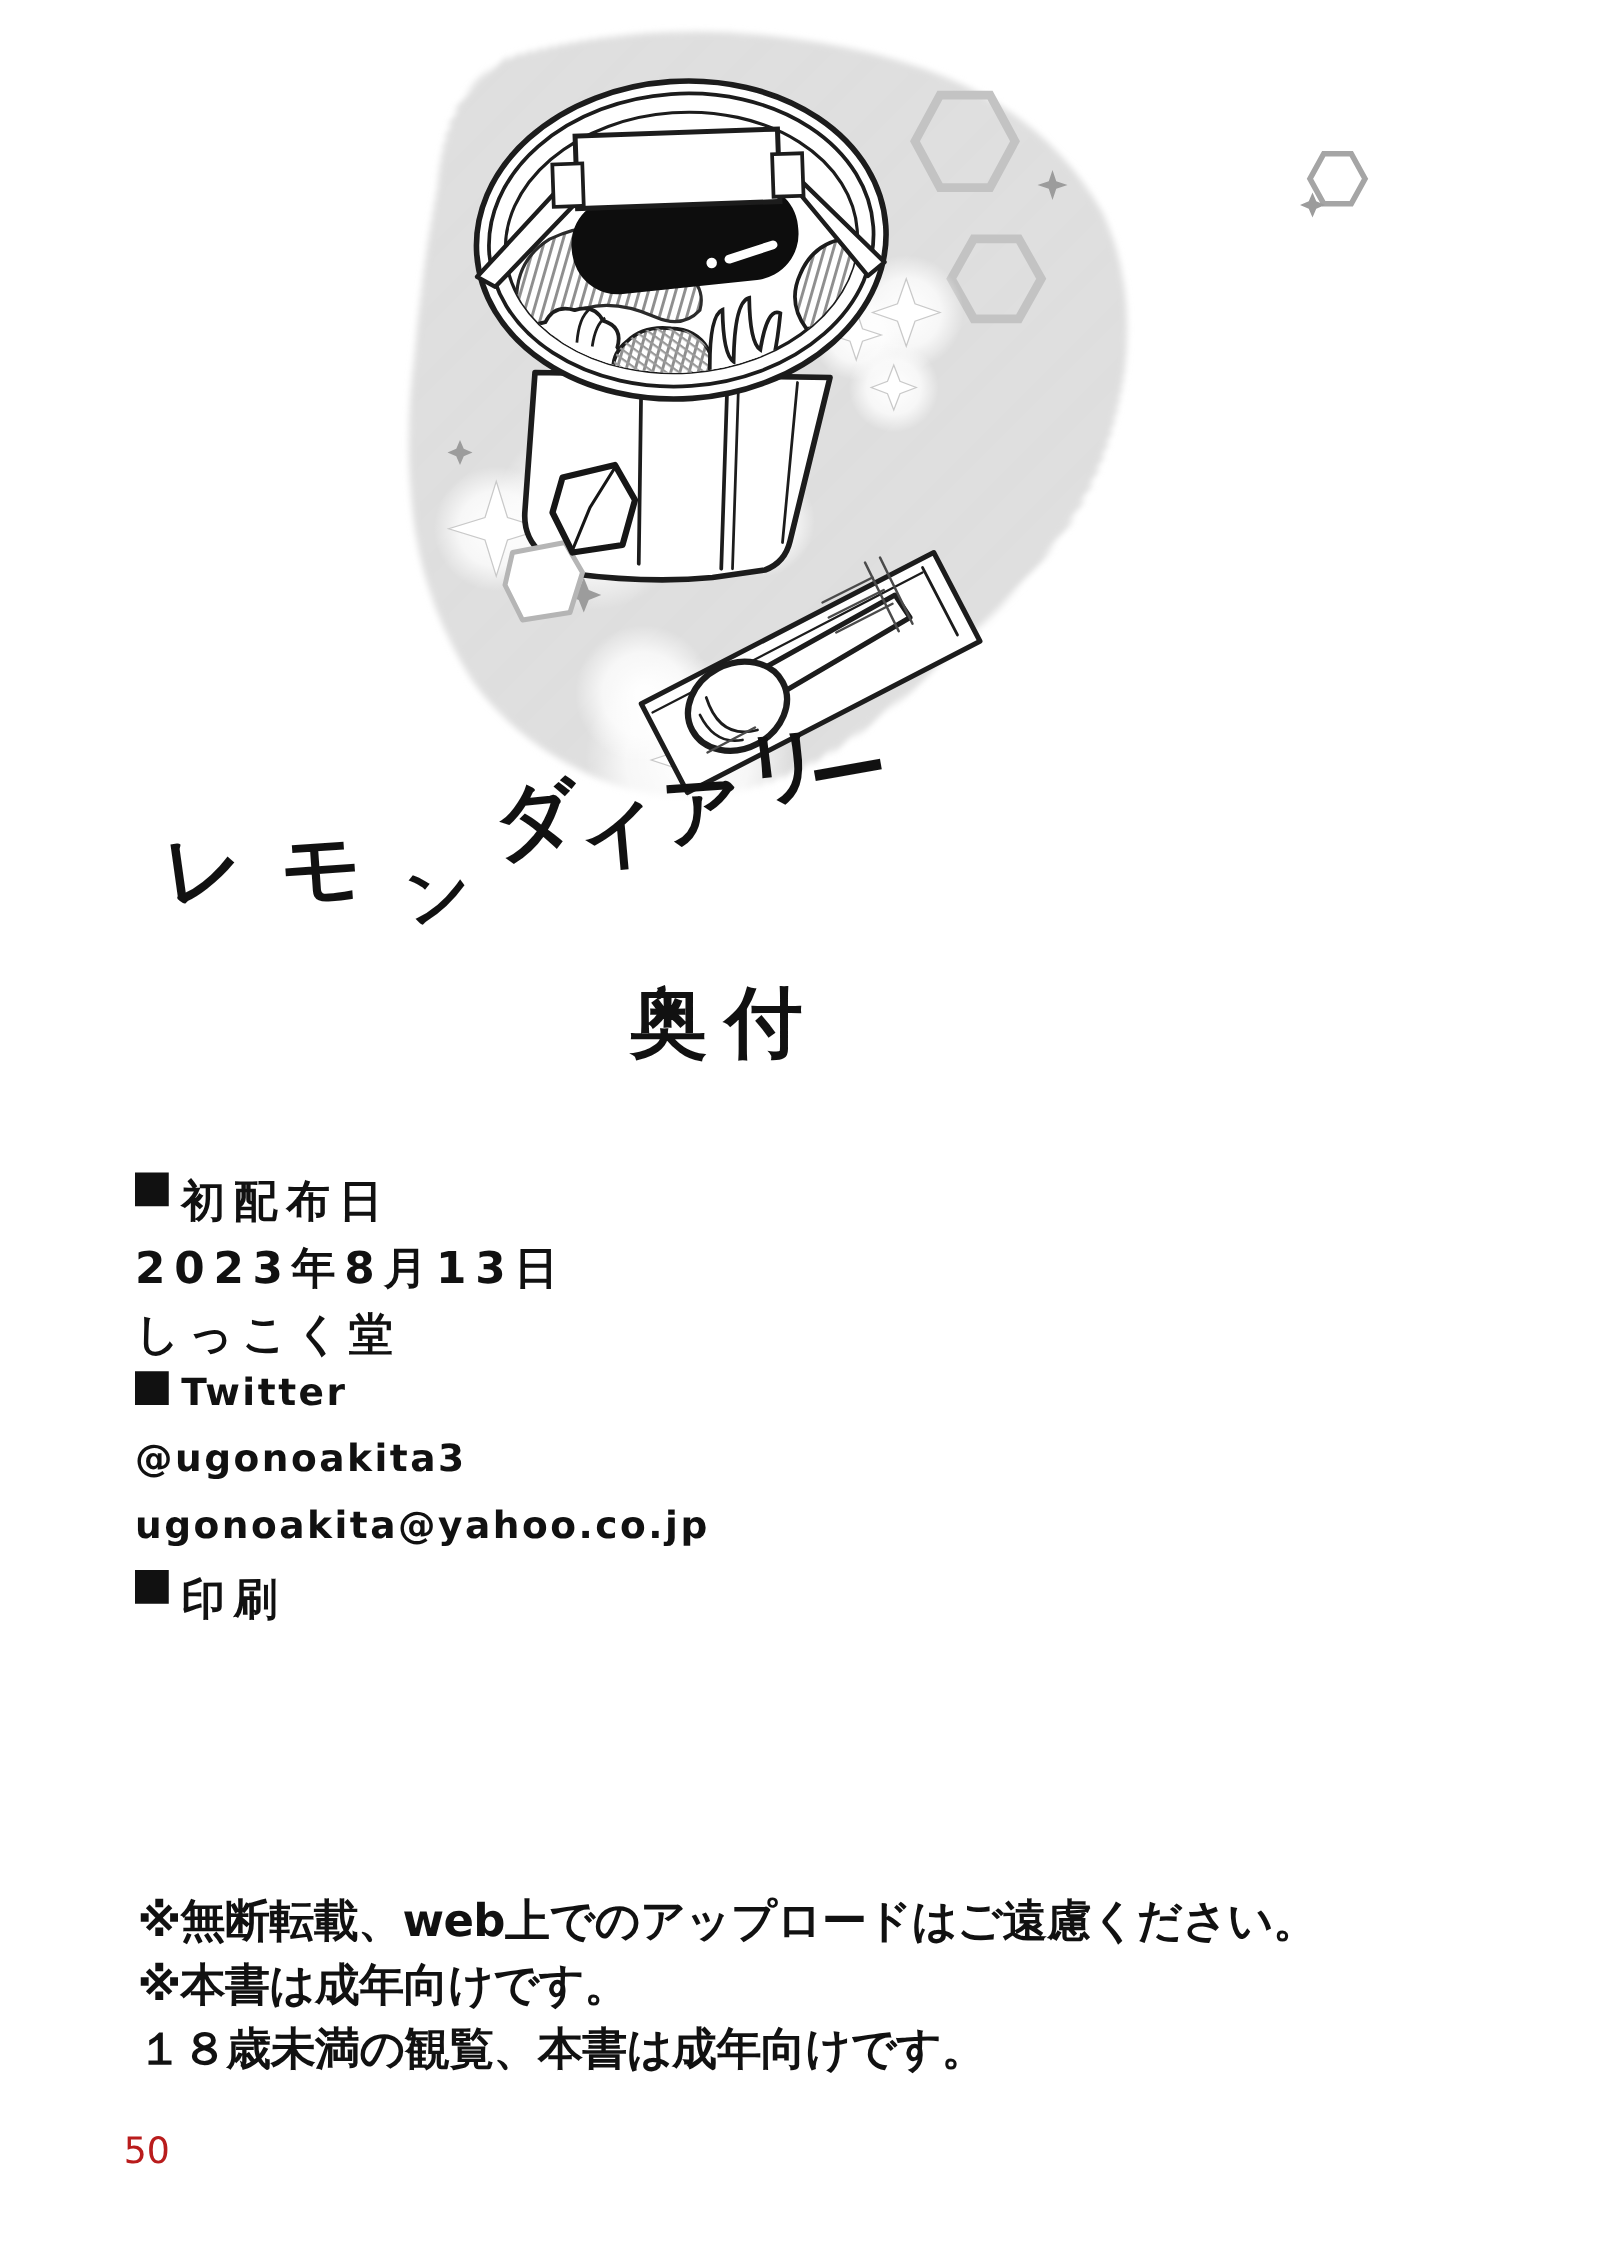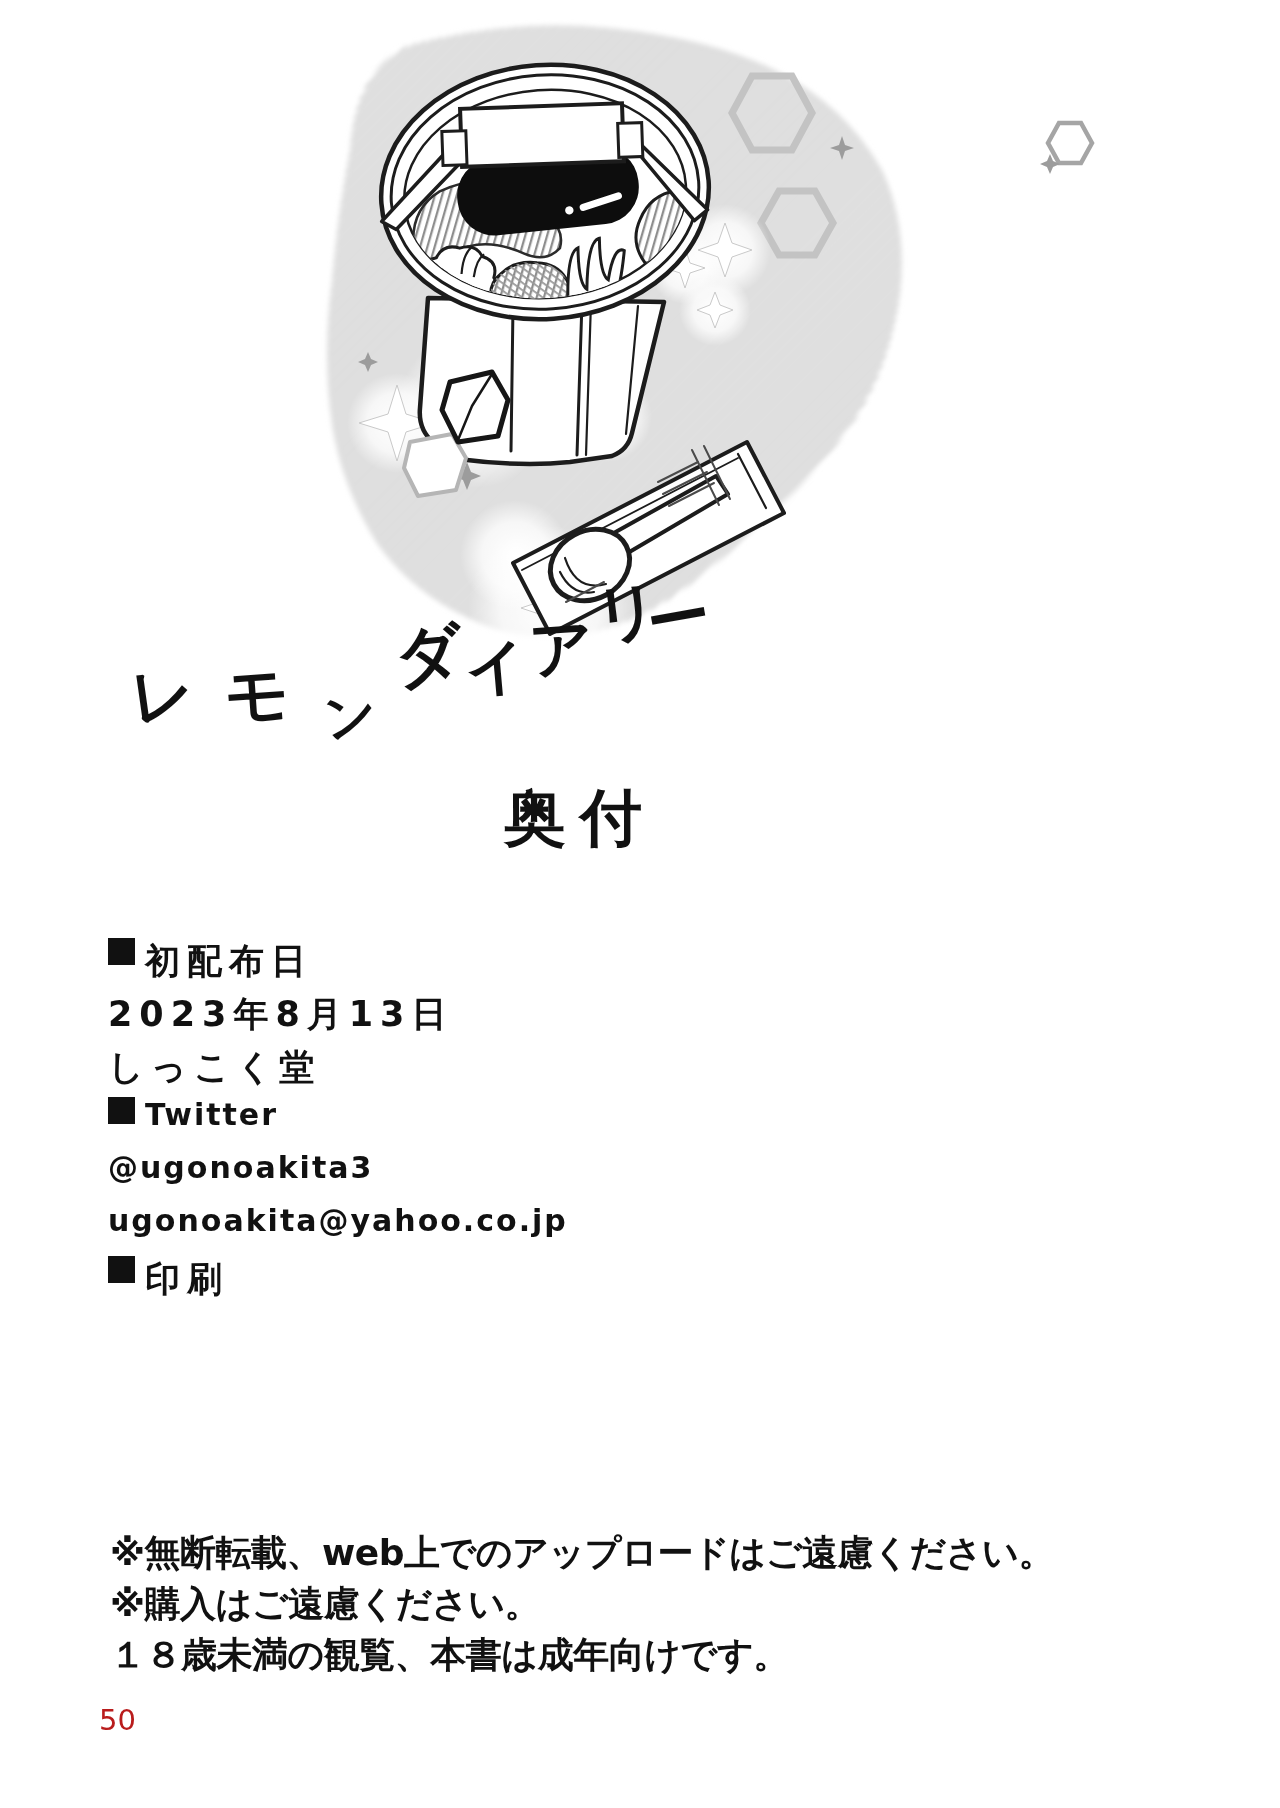--- a/index.html
+++ b/index.html
@@ -14,21 +14,21 @@
   #title span{display:inline-block;}
   
   #okuzuke{left:504px;top:776px;font-size:62px;font-weight:700;letter-spacing:14px;z-index:5;}
   
   #credits{left:108px;top:938px;z-index:5;}
   .cline{height:53px;display:flex;align-items:flex-start;font-size:35px;font-weight:700;
          letter-spacing:7px;white-space:nowrap;}
   .cline.latin{font-size:30px;letter-spacing:2px;}
   .sq{display:inline-block;width:27px;height:27px;background:#111;margin-right:10px;flex:0 0 auto;}
   
-  #notices{left:110px;top:1512px;z-index:5;margin-top:16px;}
+  #notices{left:110px;top:1512px;z-index:5;}
   .nline{height:51px;display:flex;align-items:center;font-size:36px;font-weight:700;
          letter-spacing:-0.5px;white-space:nowrap;}
   
   #pageno{left:99px;top:1703px;font-size:29px;font-weight:400;color:#b91c1c;z-index:5;}
 </style>
 </head>
 <body>
 
 <svg id="illu" class="abs" viewBox="0 0 860 655" role="img" aria-label="Hand-drawn cup of iced drink with a handle strap and a spoon in a wrapper, on a halftone sparkle background">
   <defs>
@@ -204,17 +204,17 @@
     <span>ugonoakita@yahoo.co.jp</span>
   </div>
   <div class="cline">
     <span class="sq"></span>
     <span>印刷</span>
   </div>
 </div>
 
 <div id="notices" class="abs">
   <div class="nline">※無断転載、web上でのアップロードはご遠慮ください。</div>
-  <div class="nline">※購入はご遠慮ください。</div>
+  <div class="nline">※本書は成年向けです。</div>
   <div class="nline">１８歳未満の観覧、本書は成年向けです。</div>
 </div>
 
 <div id="pageno" class="abs">50</div>
 
 </body></html>

